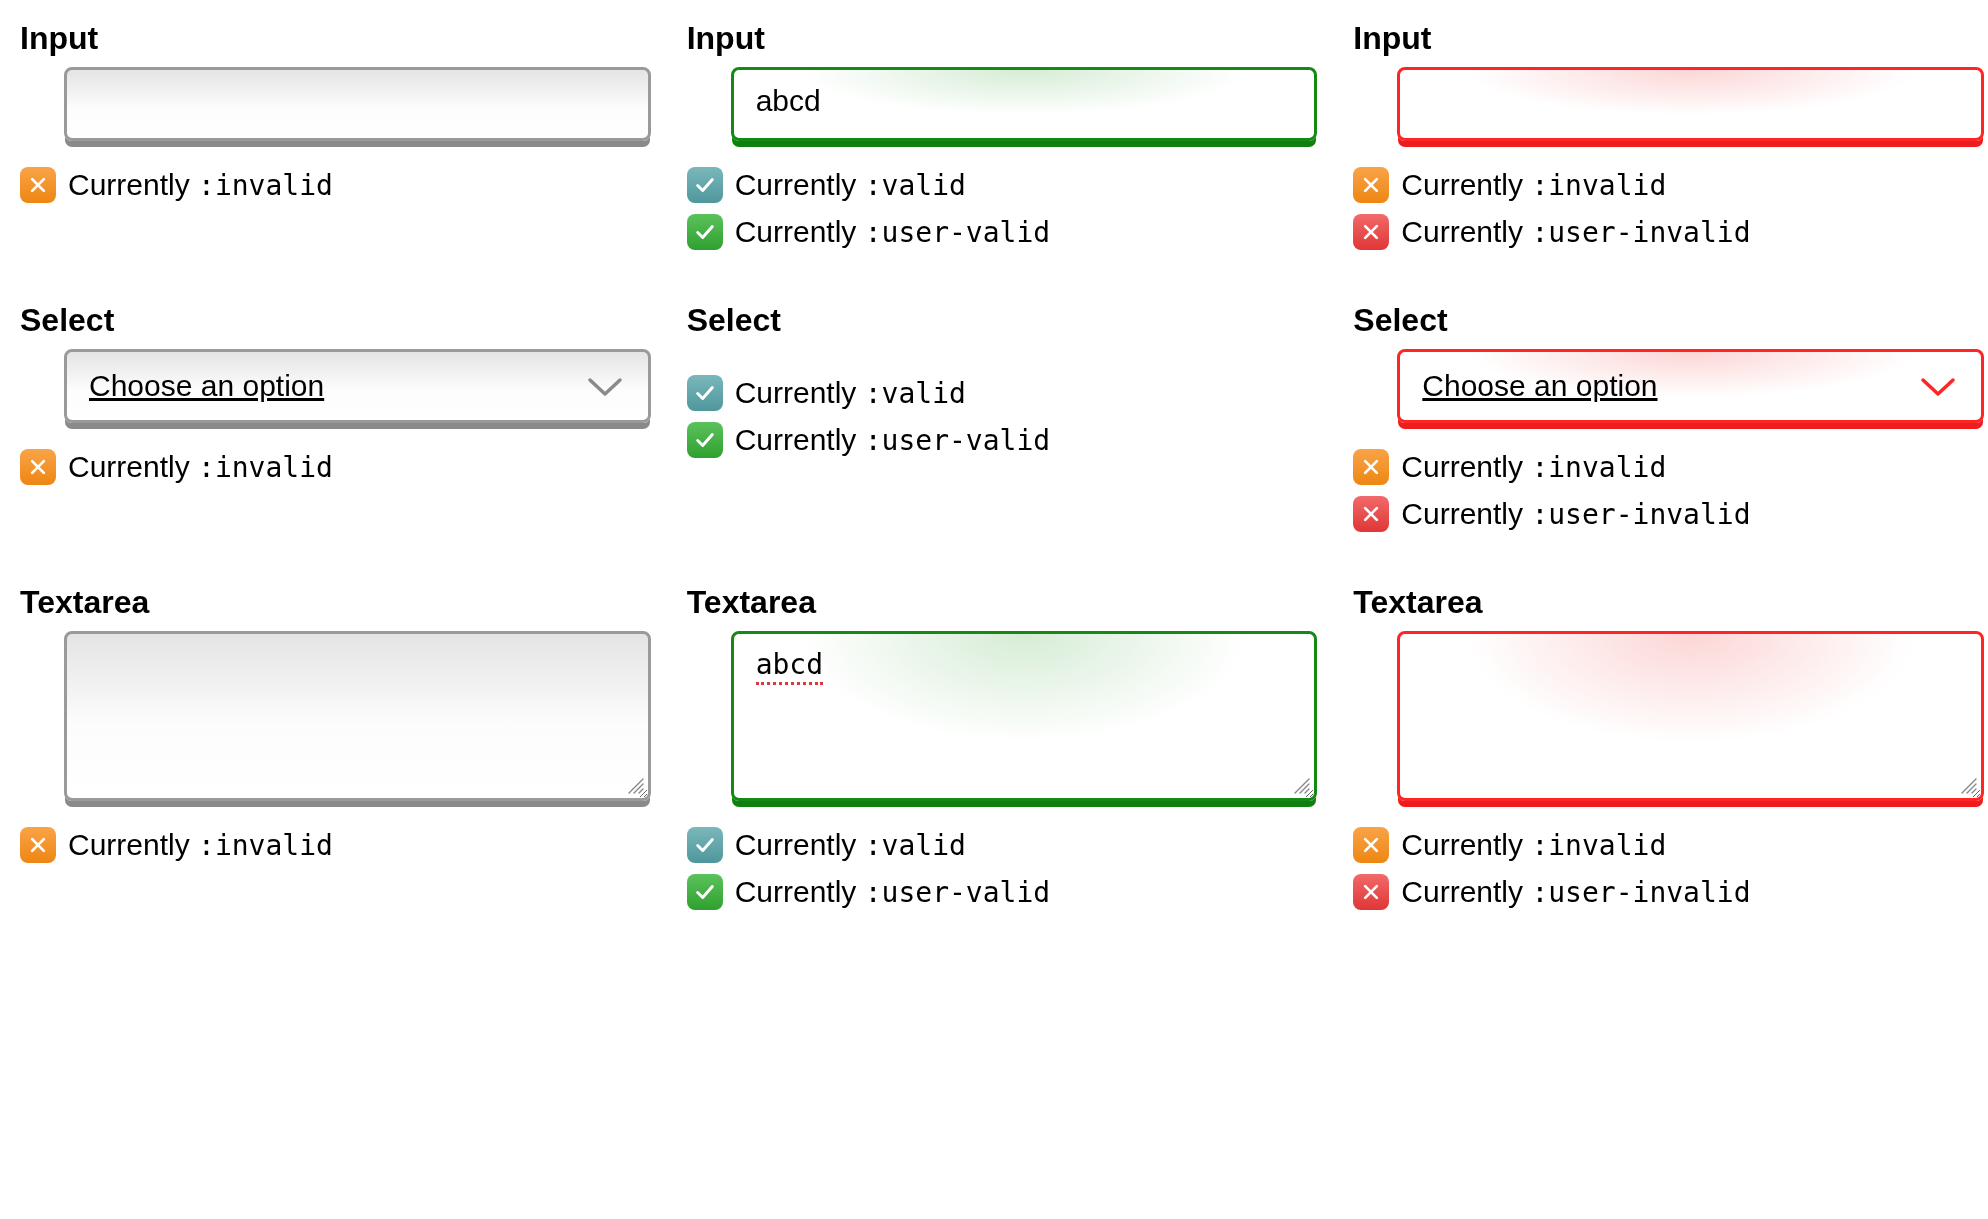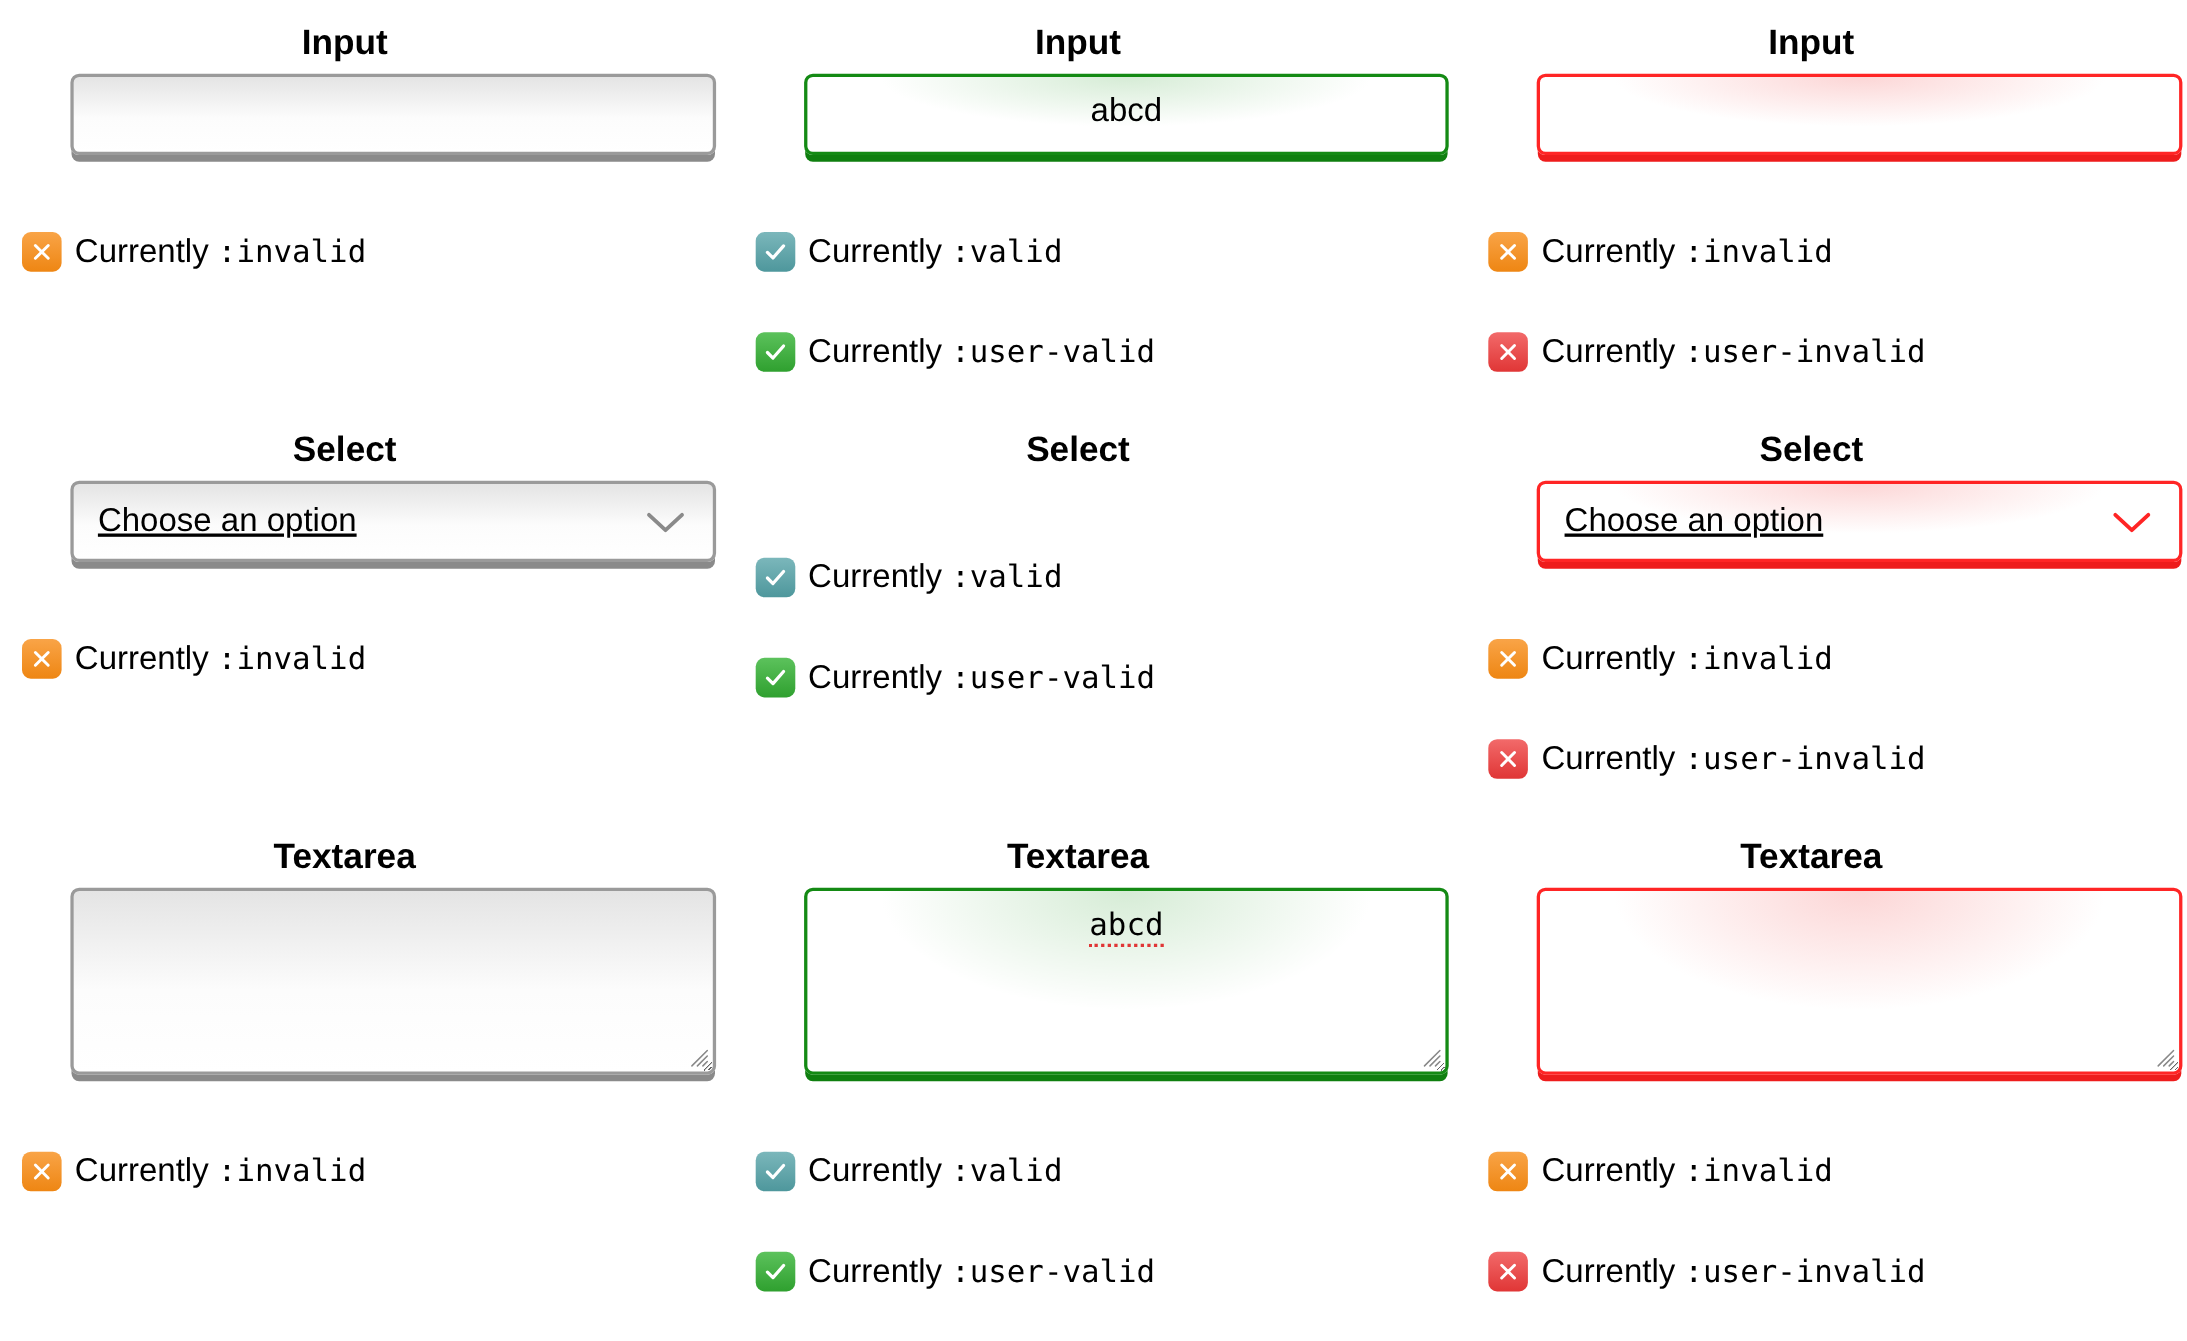--- a/index.html
+++ b/index.html
@@ -12,21 +12,20 @@
     }
     .grid {
       display: grid;
       grid-template-columns: repeat(3, 1fr);
       gap: 50px 80px;
       max-width: 1920px;
     }
     .cell {
       display: flex;
       flex-direction: column;
-      text-align: center;
     }
     .label {
       font-weight: 700;
       font-size: 32px;
       margin-bottom: 10px;
     }
     .control {
       width: 100%;
       min-height: 74px;
       border-radius: 8px;
@@ -77,21 +76,20 @@
       display: flex;
       flex-direction: column;
       gap: 6px;
     }
     .status-line {
       display: flex;
       align-items: center;
       gap: 12px;
       font-size: 30px;
       line-height: 1.35;
-      margin-top: 44px;
     }
     .status-line code {
       font-family: "Menlo", "Consolas", monospace;
       font-size: 28px;
     }
     .icon-box {
       width: 36px;
       height: 36px;
       border-radius: 8px;
       display: inline-flex;

